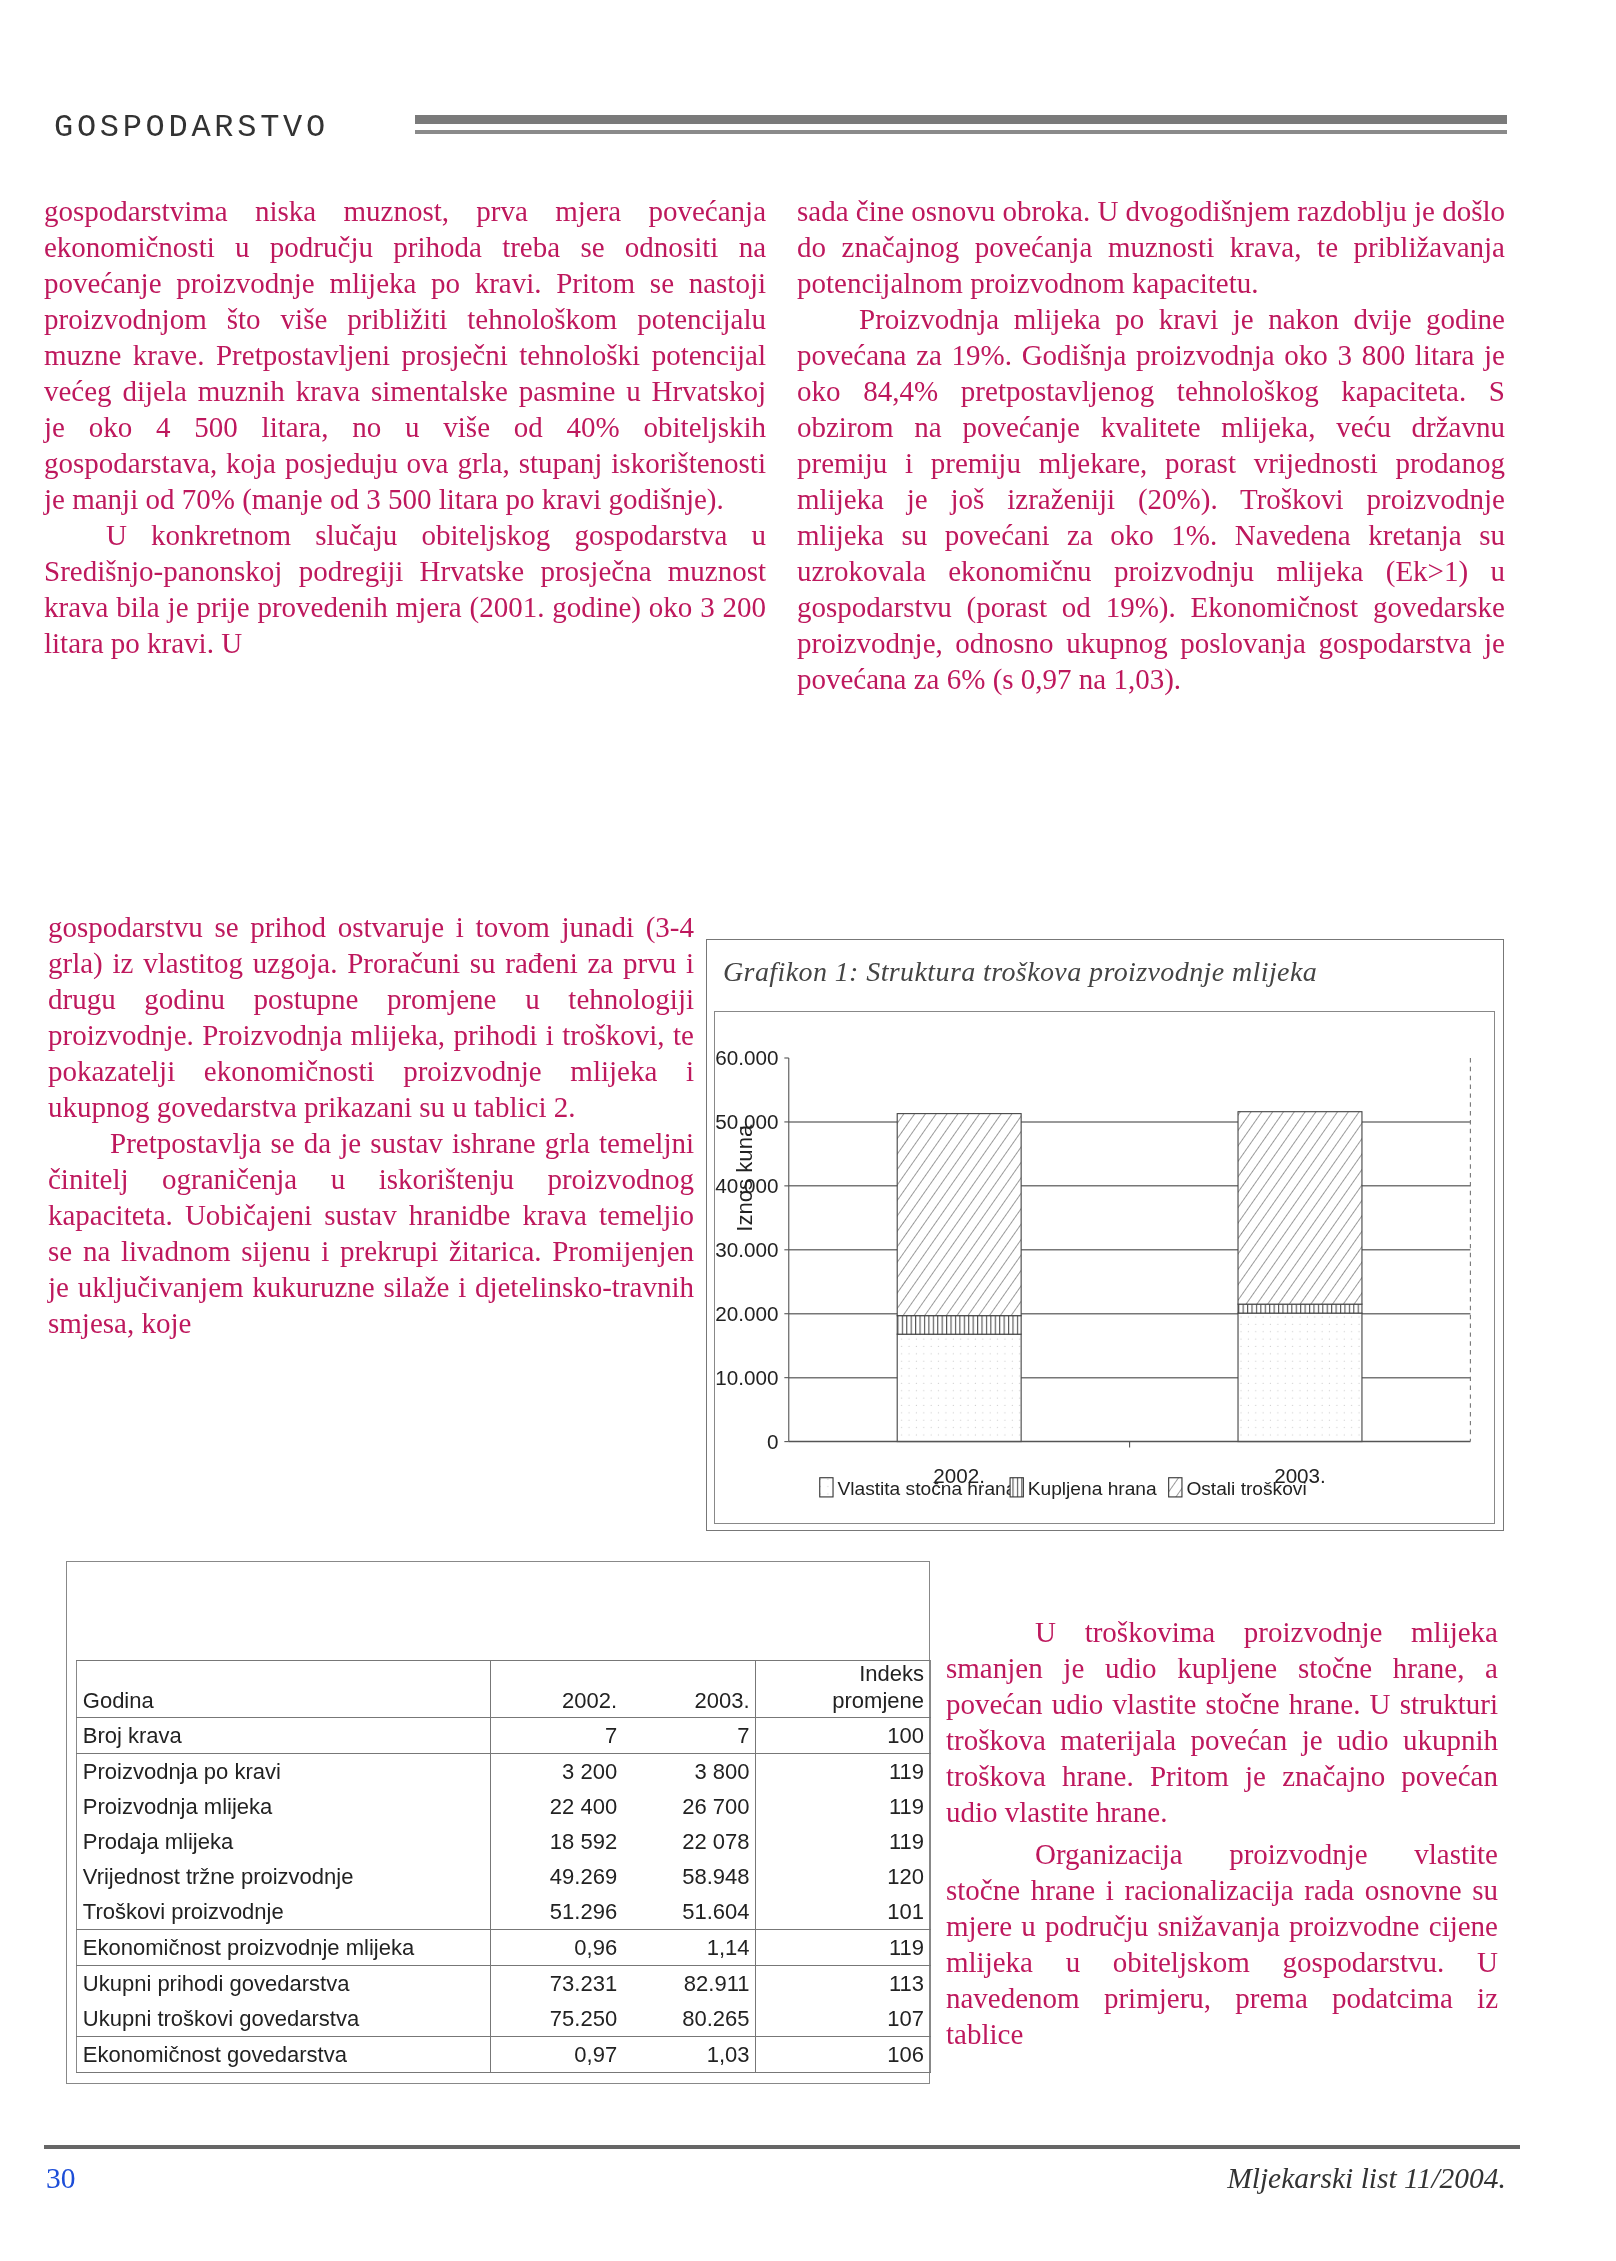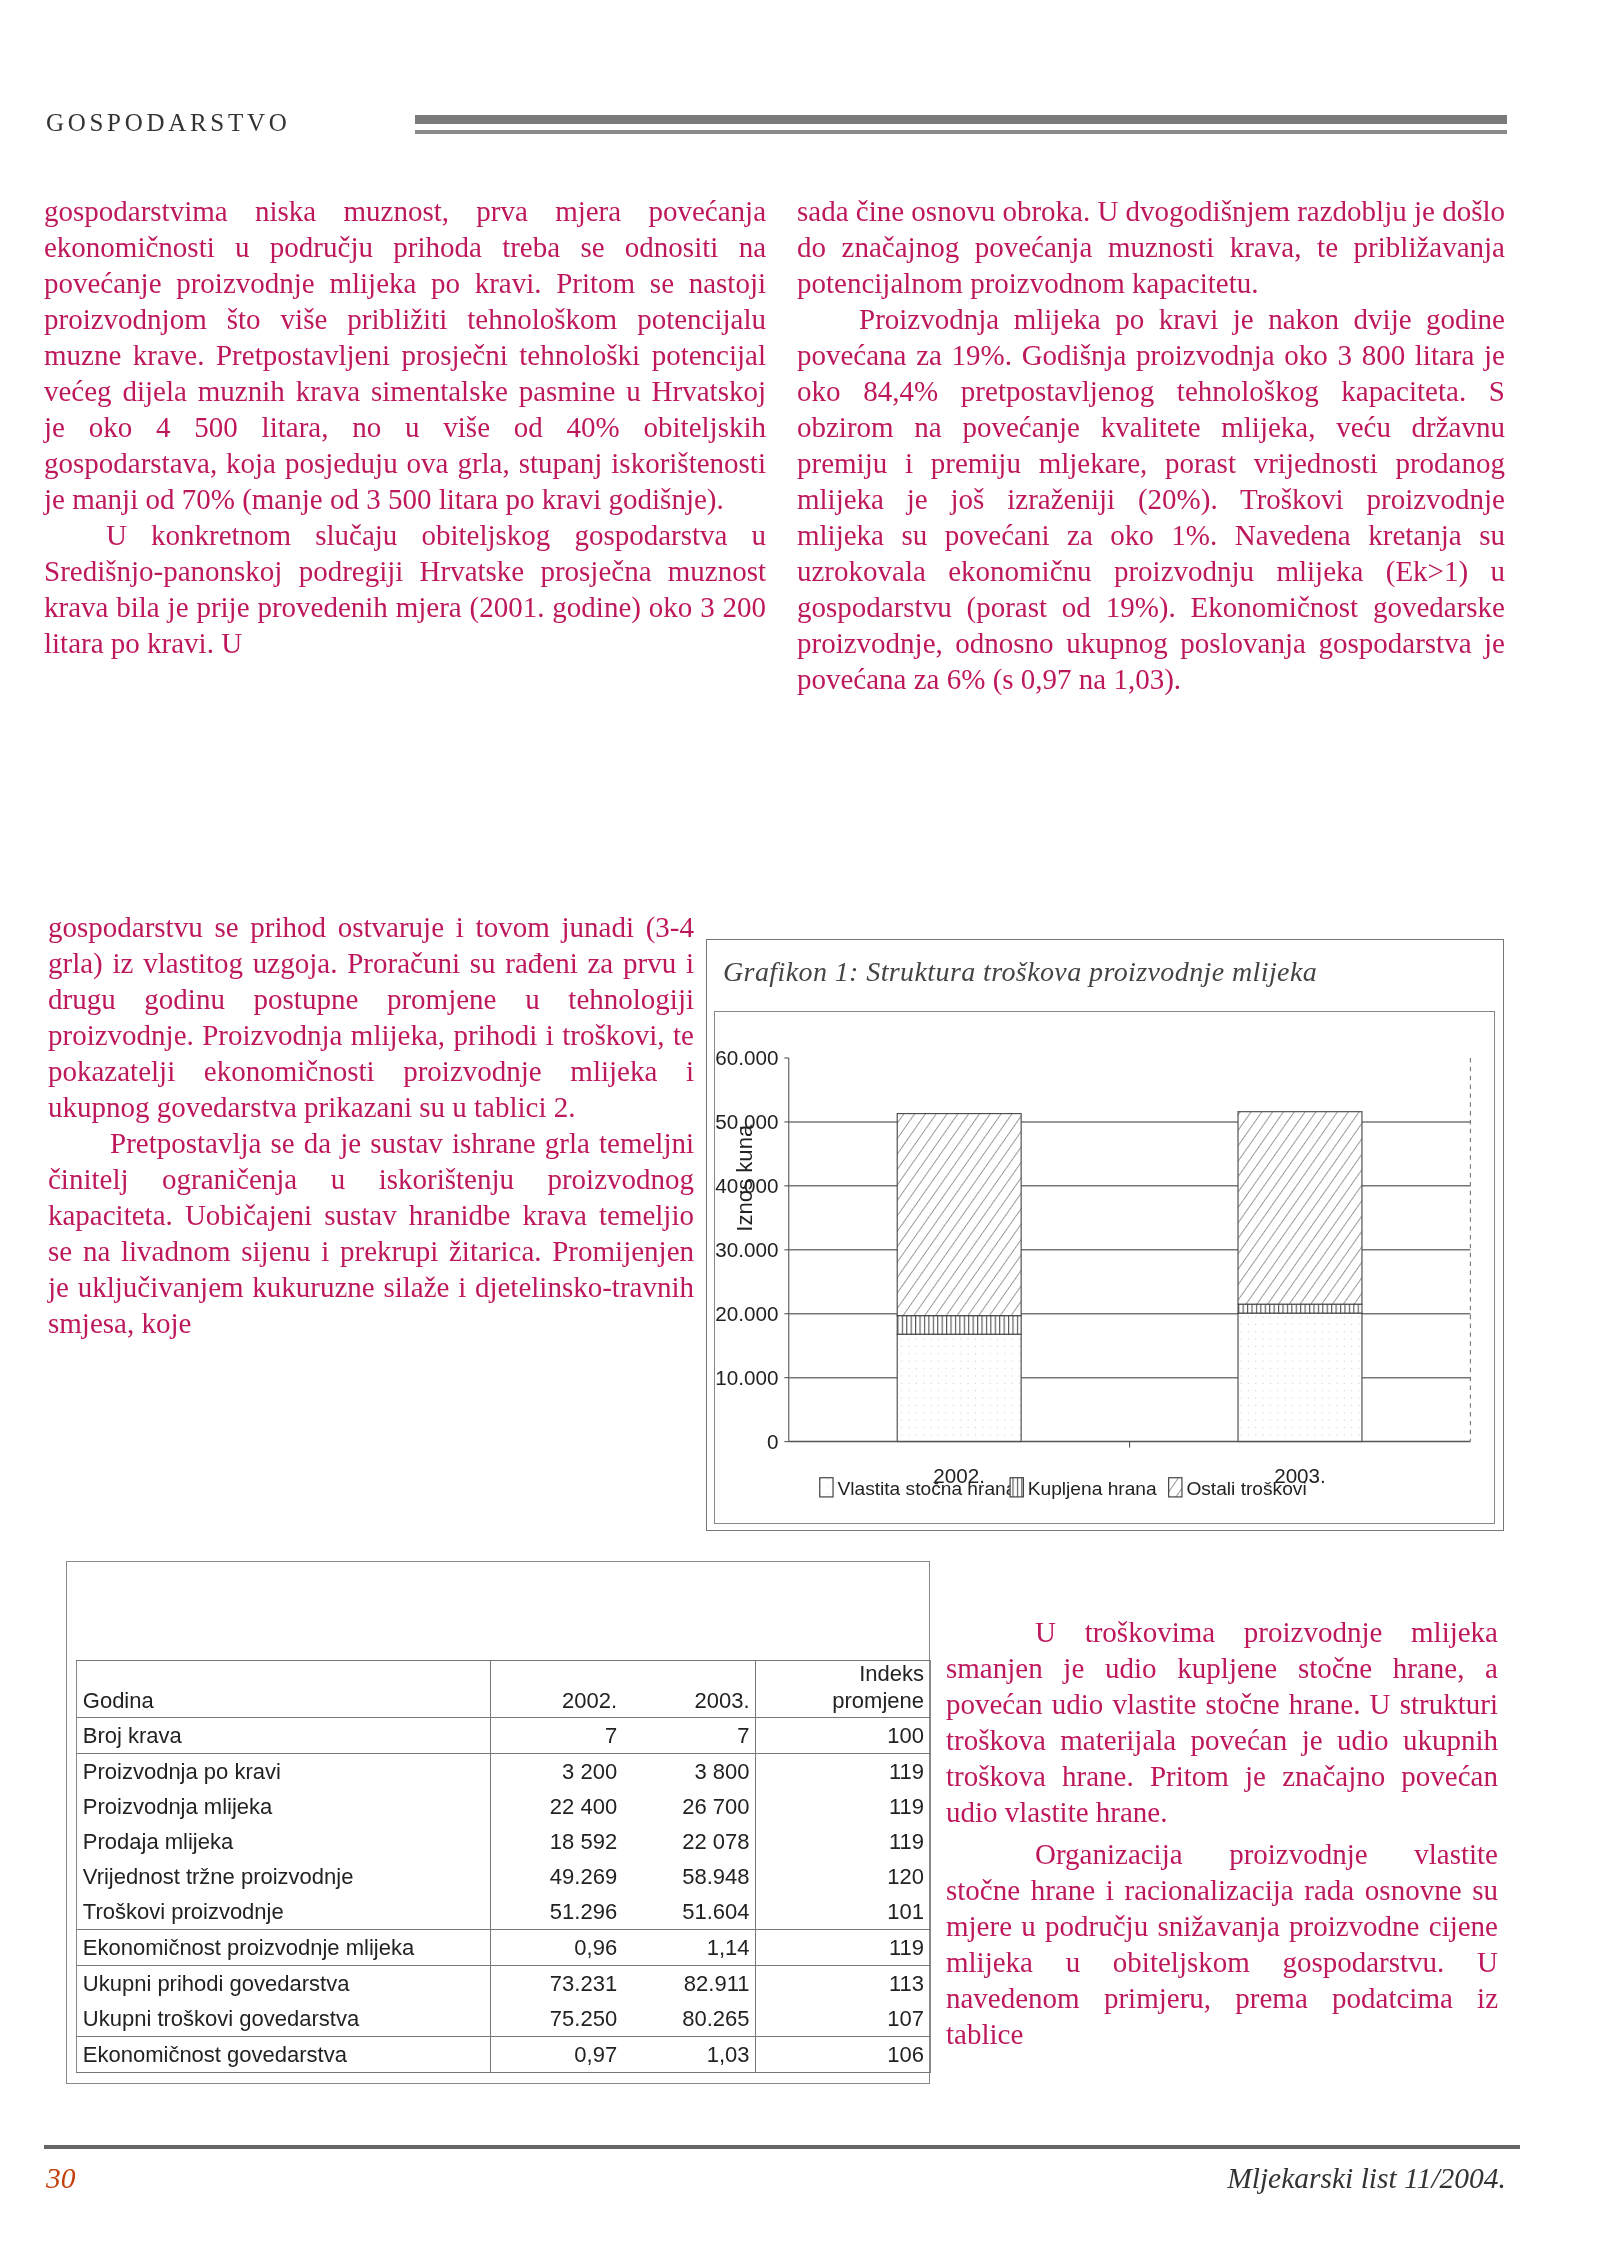--- a/index.html
+++ b/index.html
@@ -1,20 +1,20 @@
 <!DOCTYPE html>
 <html style="font-size:11.8px"><head>
 <meta charset="utf-8">
 <style>
   html, body { margin: 0; padding: 0; background: #fff; }
   body { width: 1617px; height: 2261px; position: relative; overflow: hidden;
          font-family: "DejaVu Serif", serif; color: #2a2a2a; }
   .header { position: absolute; left: 46px; top: 109px; width: 1461px; height: 37px; }
-  .header-title { position: absolute; left: 0; top: 0; font-family: Liberation Serif, serif;
-                  font-size: 25px; letter-spacing: 3.7px; color: #333; }
+  .header-title { position: absolute; left: 8px; top: 0; font-family: Liberation Mono, monospace;
+                  font-size: 32px; letter-spacing: 3.7px; color: #333; }
   .header-rule1 { position: absolute; left: 369px; right: 0; top: 5.9px; height: 8.9px; background: #7a7a7a; }
   .header-rule2 { position: absolute; left: 369px; right: 0; top: 20.7px; height: 4.4px; background: #8a8a8a; }
 
   .col { position: absolute; font-family: "Liberation Serif", serif; font-size: 29px;
          line-height: 36px; text-align: justify; color: #be185d; }
   .col p { margin: 0; }
   .col p.indent { text-indent: 62px; }
   .colA { left: 44px; top: 193px; width: 722px; }
   .colA2 { left: 48px; top: 909px; width: 646px; }
   .colB { left: 797px; top: 193px; width: 708px; }
@@ -38,21 +38,21 @@
   table.data td { padding: 0 5.9px; height: 35px; line-height: 35px; margin-top: 8px; }
   table.data td.num { text-align: right; }
   table.data td.idx { text-align: right; border-left: 1.1px solid #777; }
   table.data td.lbl { border-right: 1.1px solid #777; width: 401px; }
   table.data tr.head td { height: 52px; line-height: 26.6px; vertical-align: bottom; padding-bottom: 3px; }
   table.data tr.sep td { border-top: 1.5px solid #777; }
   table.data { border-top: 1.5px solid #777; border-bottom: 1.5px solid #777; border-left: 1.1px solid #888; border-right: 1.1px solid #888;}
 
   .footer-rule { position: absolute; left: 44px; top: 2145px; width: 1476px; height: 3.7px; background: #666; }
   .page-number { position: absolute; left: 46px; top: 2162px; font-family: "Liberation Serif", serif;
-                 font-style: italic; font-size: 29.5px; color: #c2410c; }
+                 font-size: 29.5px; color: #1d4ed8; }
   .journal-name { position: absolute; right: 111px; top: 2162px; font-family: "Liberation Serif", serif;
                   font-style: italic; font-size: 29.5px; color: #333; }
 </style>
 </head>
 <body>
 
 <div class="header">
   <span class="header-title">GOSPODARSTVO</span>
   <div class="header-rule1"></div>
   <div class="header-rule2"></div>

